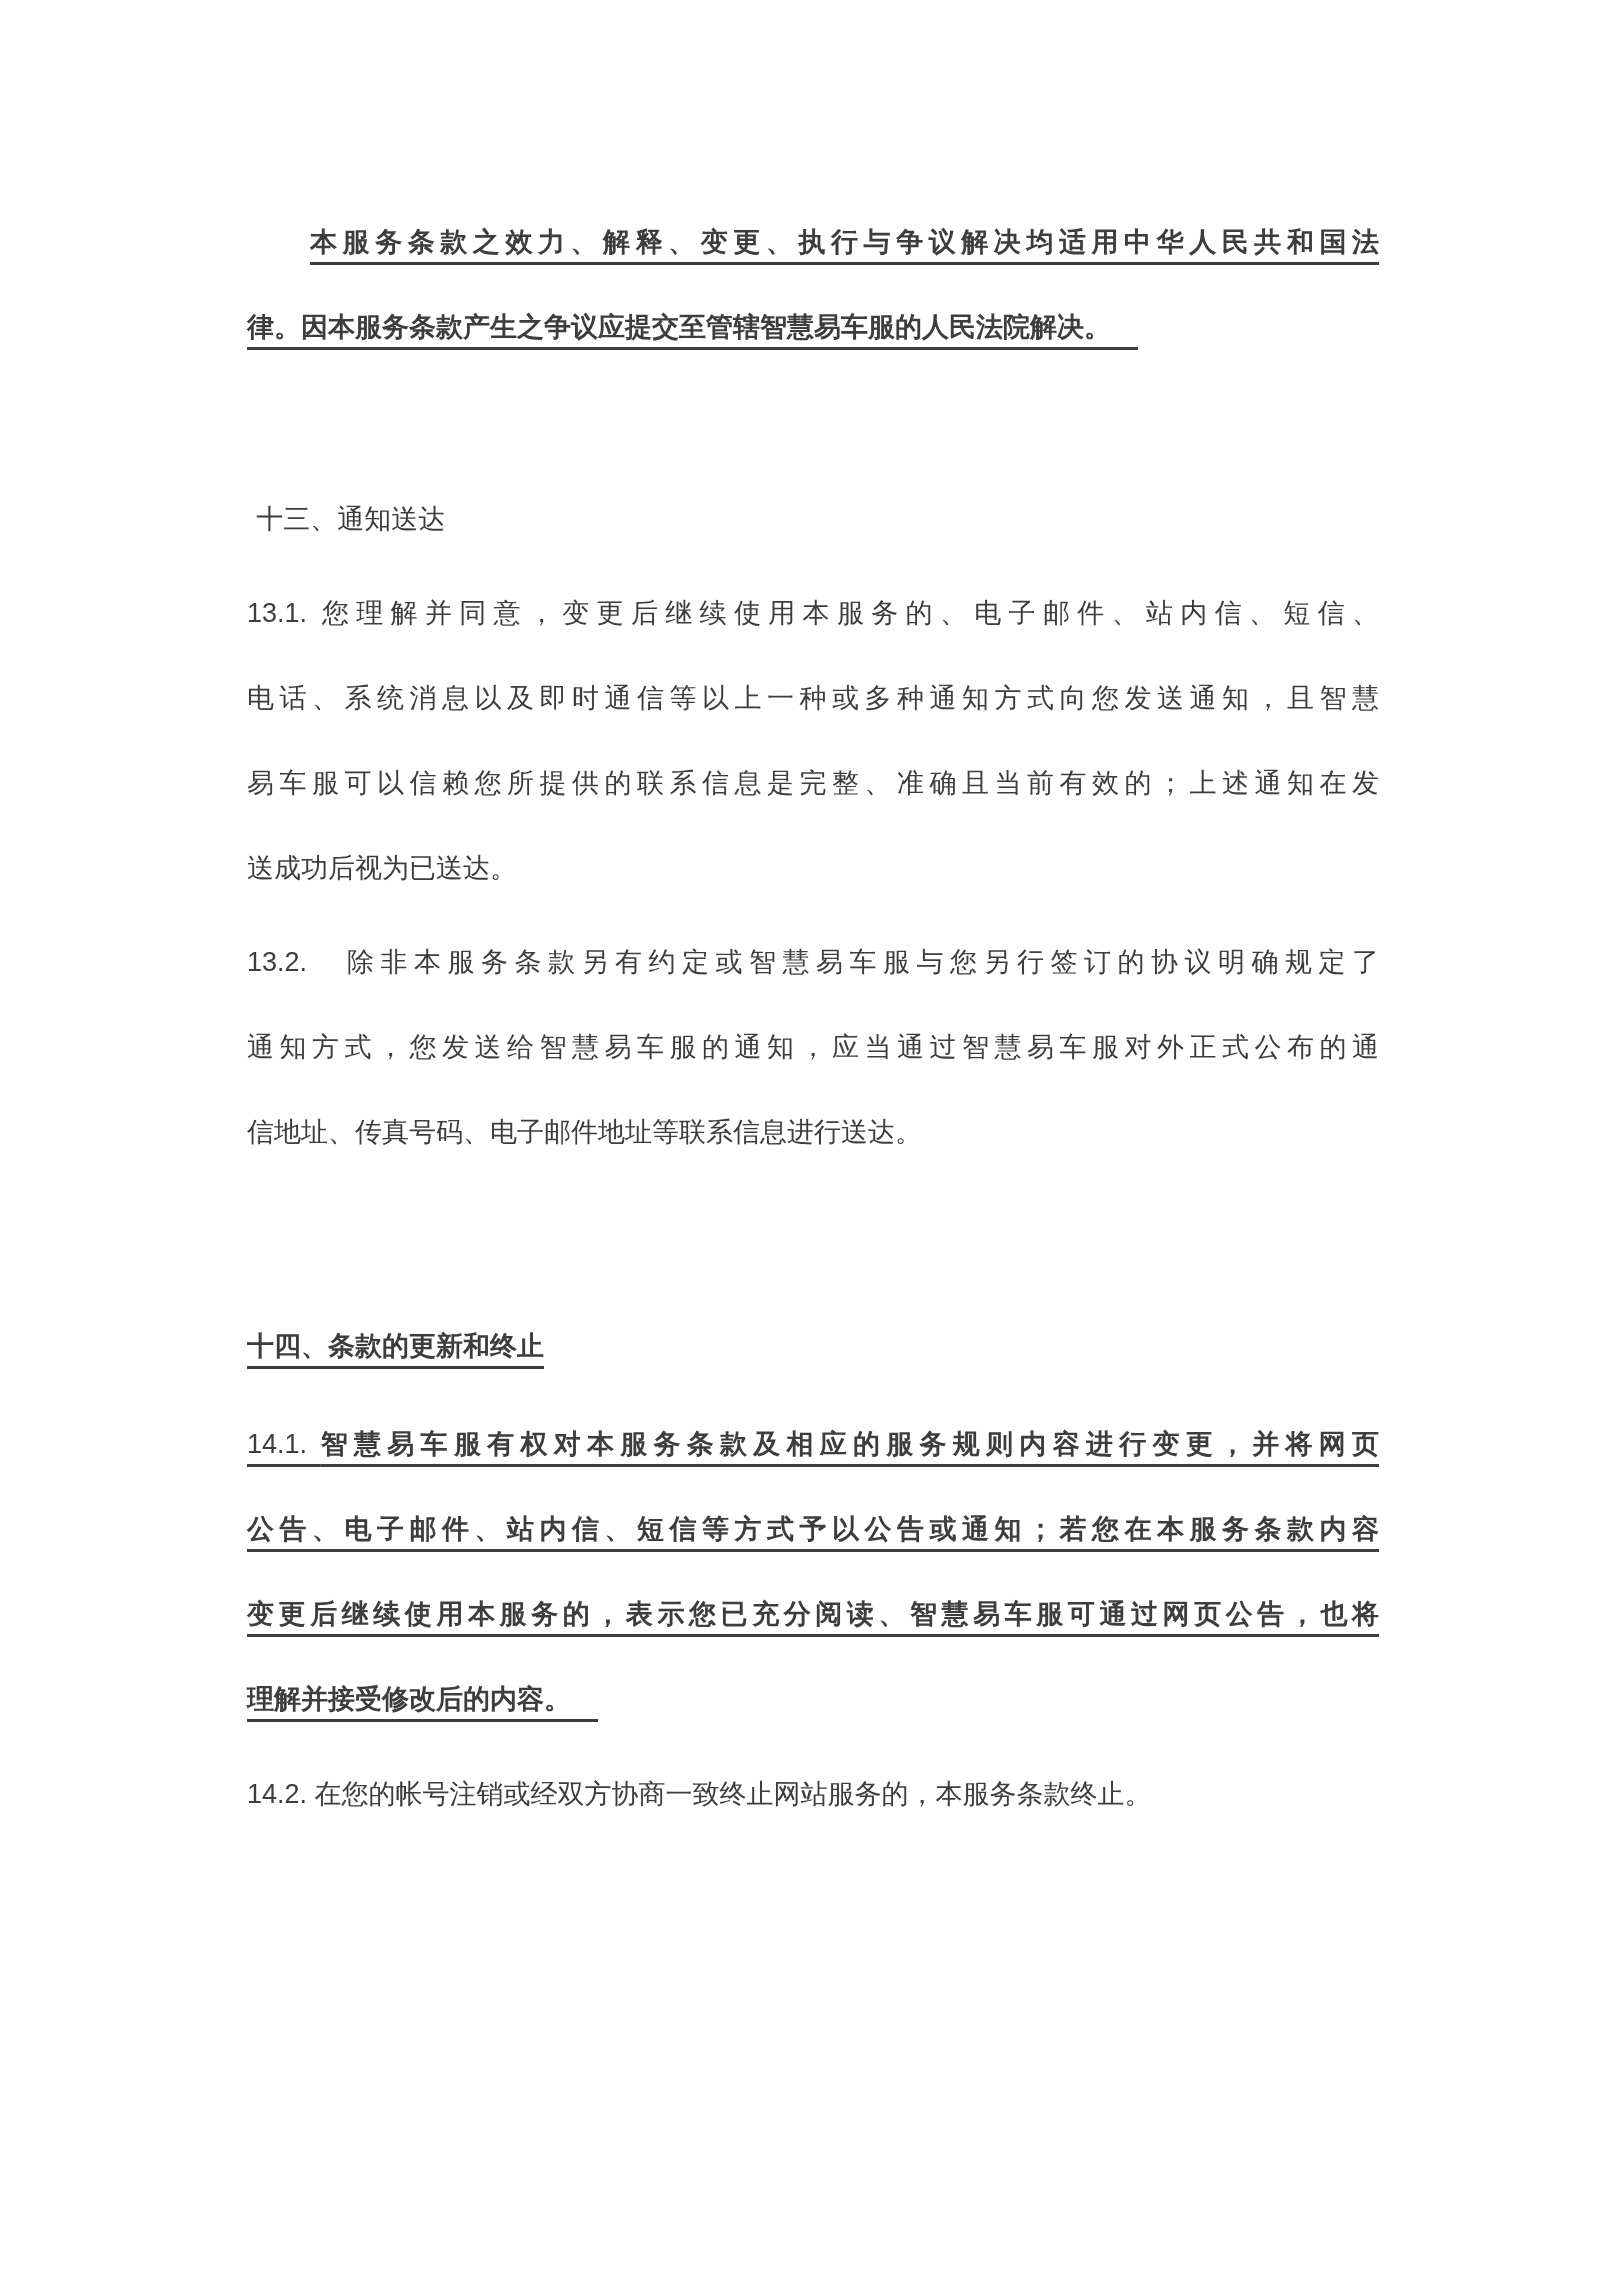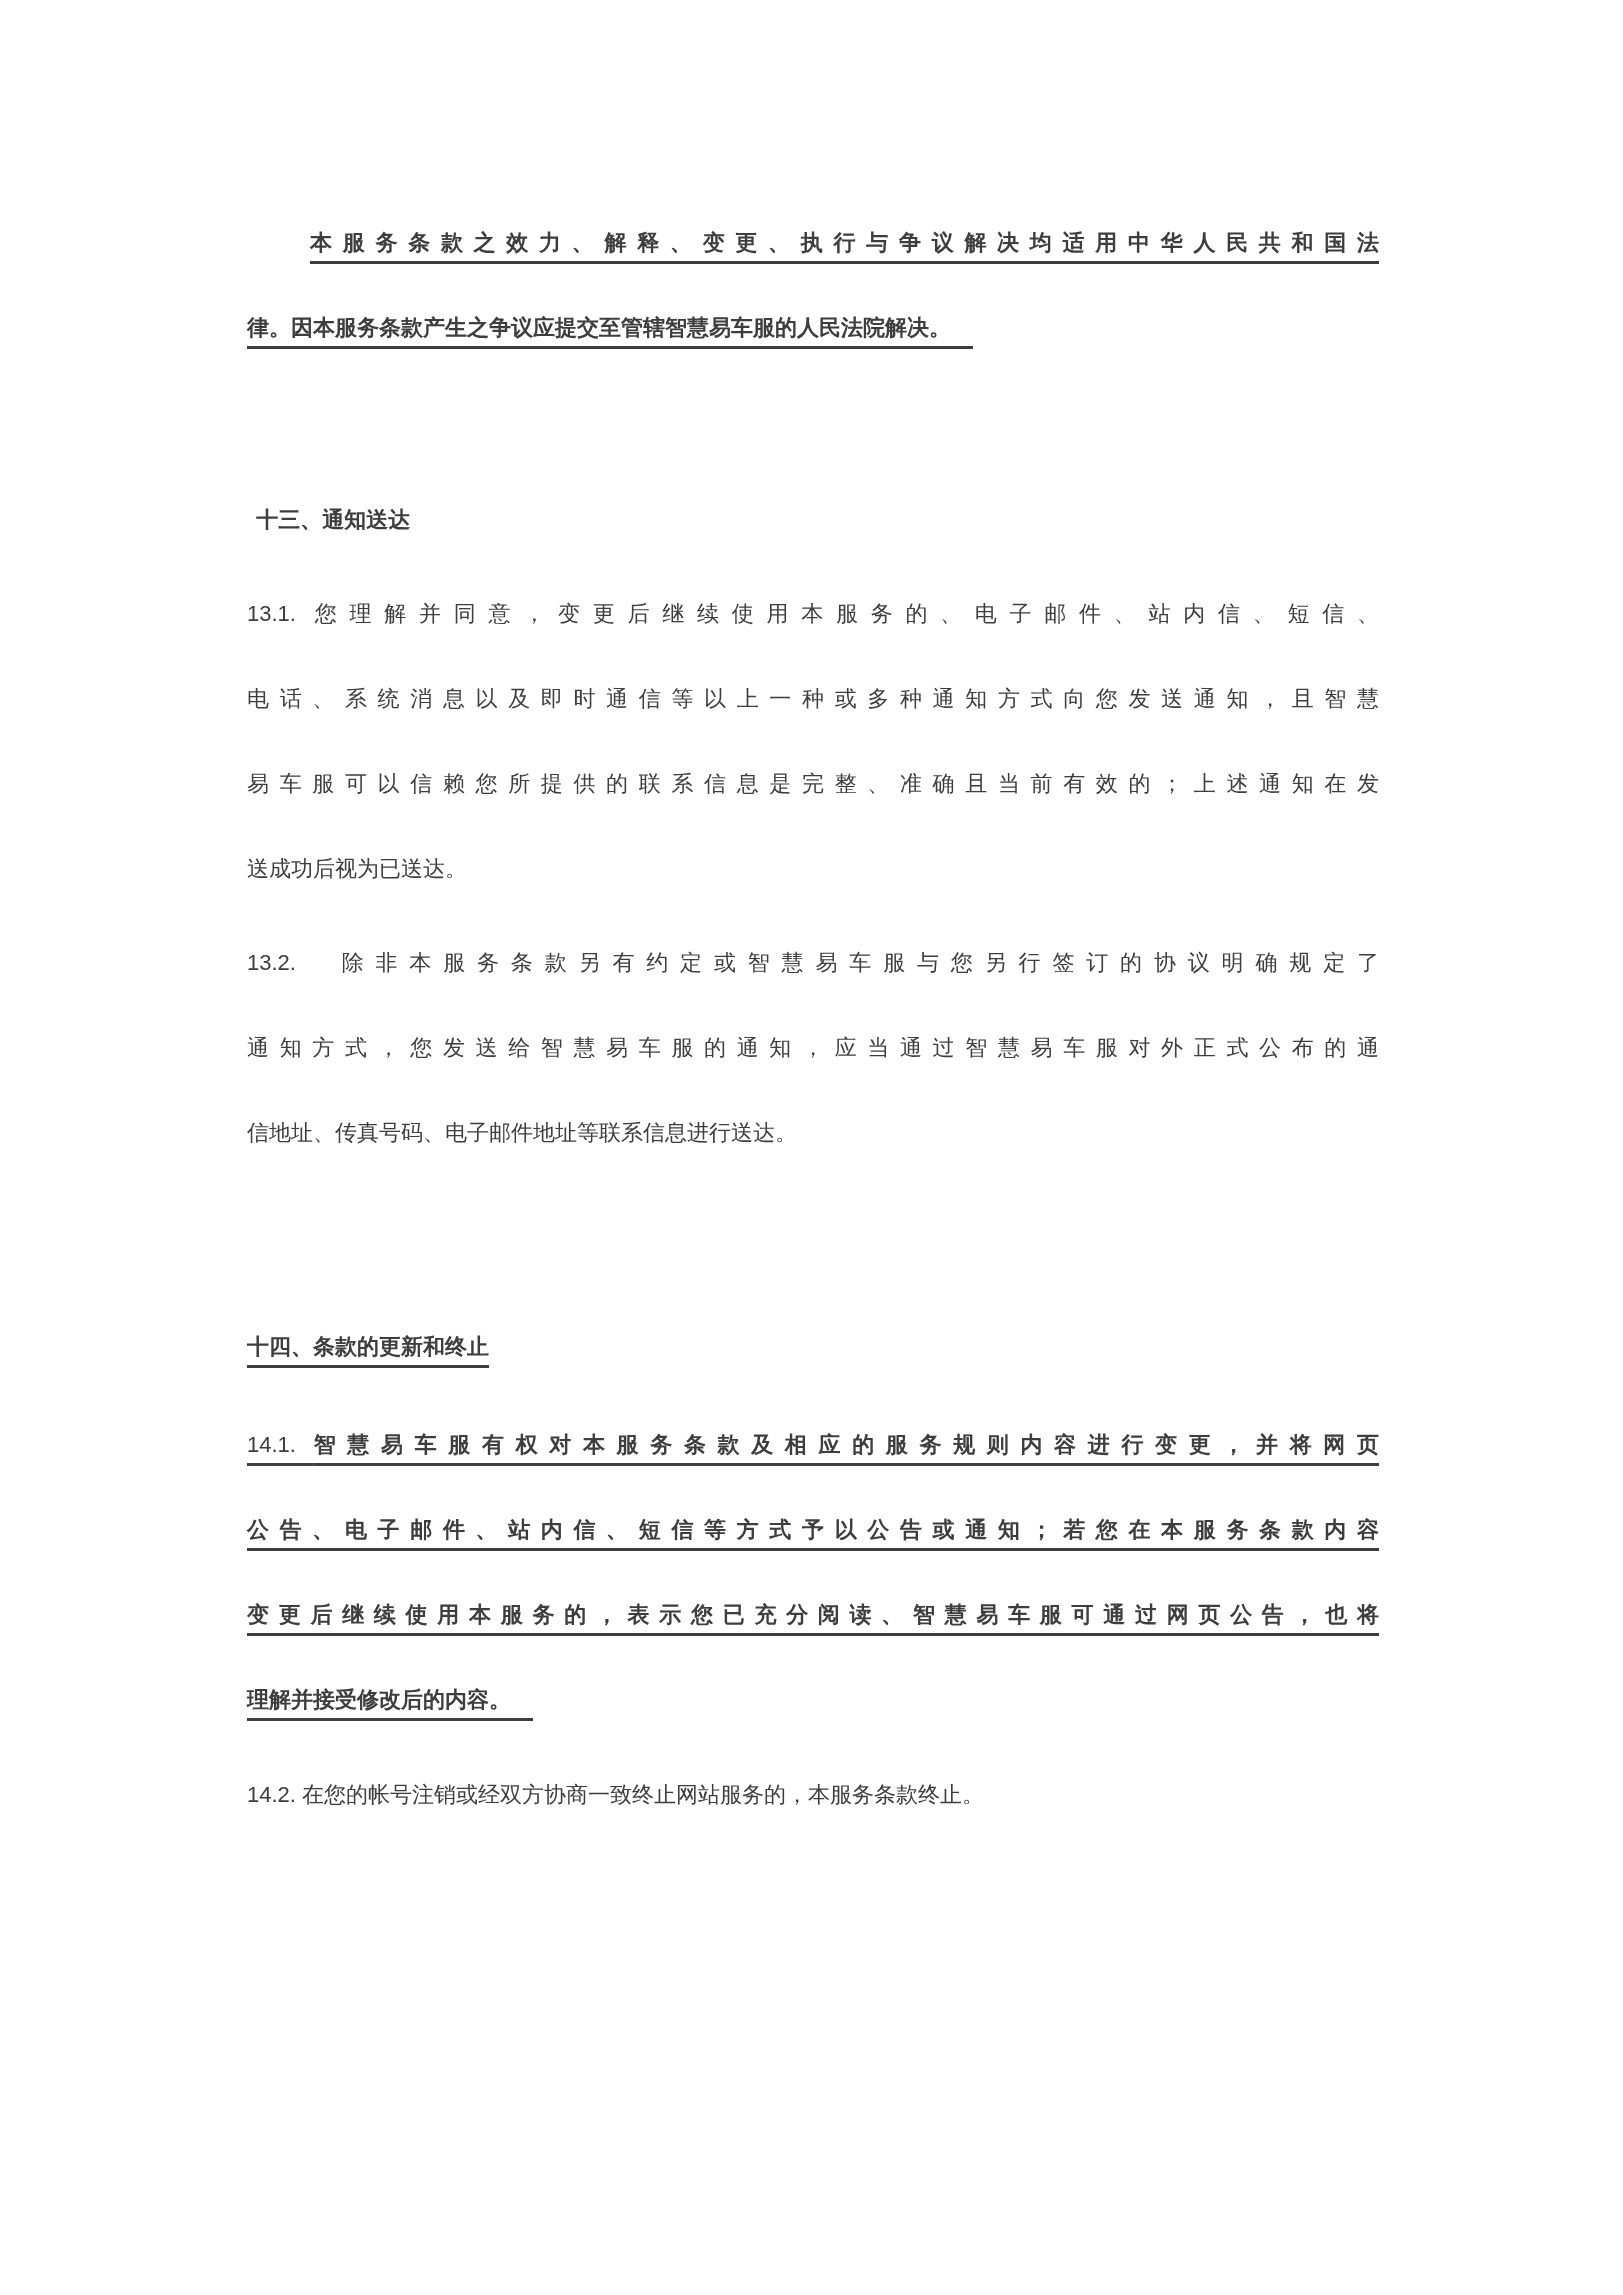--- a/index.html
+++ b/index.html
@@ -12,42 +12,42 @@
     box-sizing: border-box;
     width: 1623px;
     height: 2295px;
     background: #ffffff;
     color: #3d3d3d;
     font-family: "Liberation Sans", sans-serif;
     padding: 200px 244px 0 247px;
     overflow: hidden;
   }
   .line {
-    font-size: 22px;
+    font-size: 27px;
     line-height: 85px;
     height: 85px;
     white-space: nowrap;
   }
   
   .j {
     white-space: normal;
     text-align: justify;
     text-align-last: justify;
     text-justify: inter-character;
   }
   .b { font-weight: bold; }
   .u {
     text-decoration: underline;
     text-decoration-thickness: 3.3px;
     text-underline-offset: 10.5px;
     text-decoration-color: currentColor;
   }
   .num { font-weight: normal; }
   .indent { padding-left: 63px; }
-  .h13 { margin-top: 107px; padding-left: 9.2px; font-weight: bold; }
+  .h13 { margin-top: 107px; padding-left: 9.2px; font-weight: normal; }
   .c131 { margin-top: 8.5px; }
   .c132 { margin-top: 9.8px; }
   .h14 { margin-top: 129px; font-weight: bold; font-family: Liberation Serif, serif; }
   .c141 { margin-top: 13px; }
   .c142 { margin-top: 9.8px; }
   section, h2 { margin: 0; padding: 0; }
 </style>
 </head>
 <body>
 

